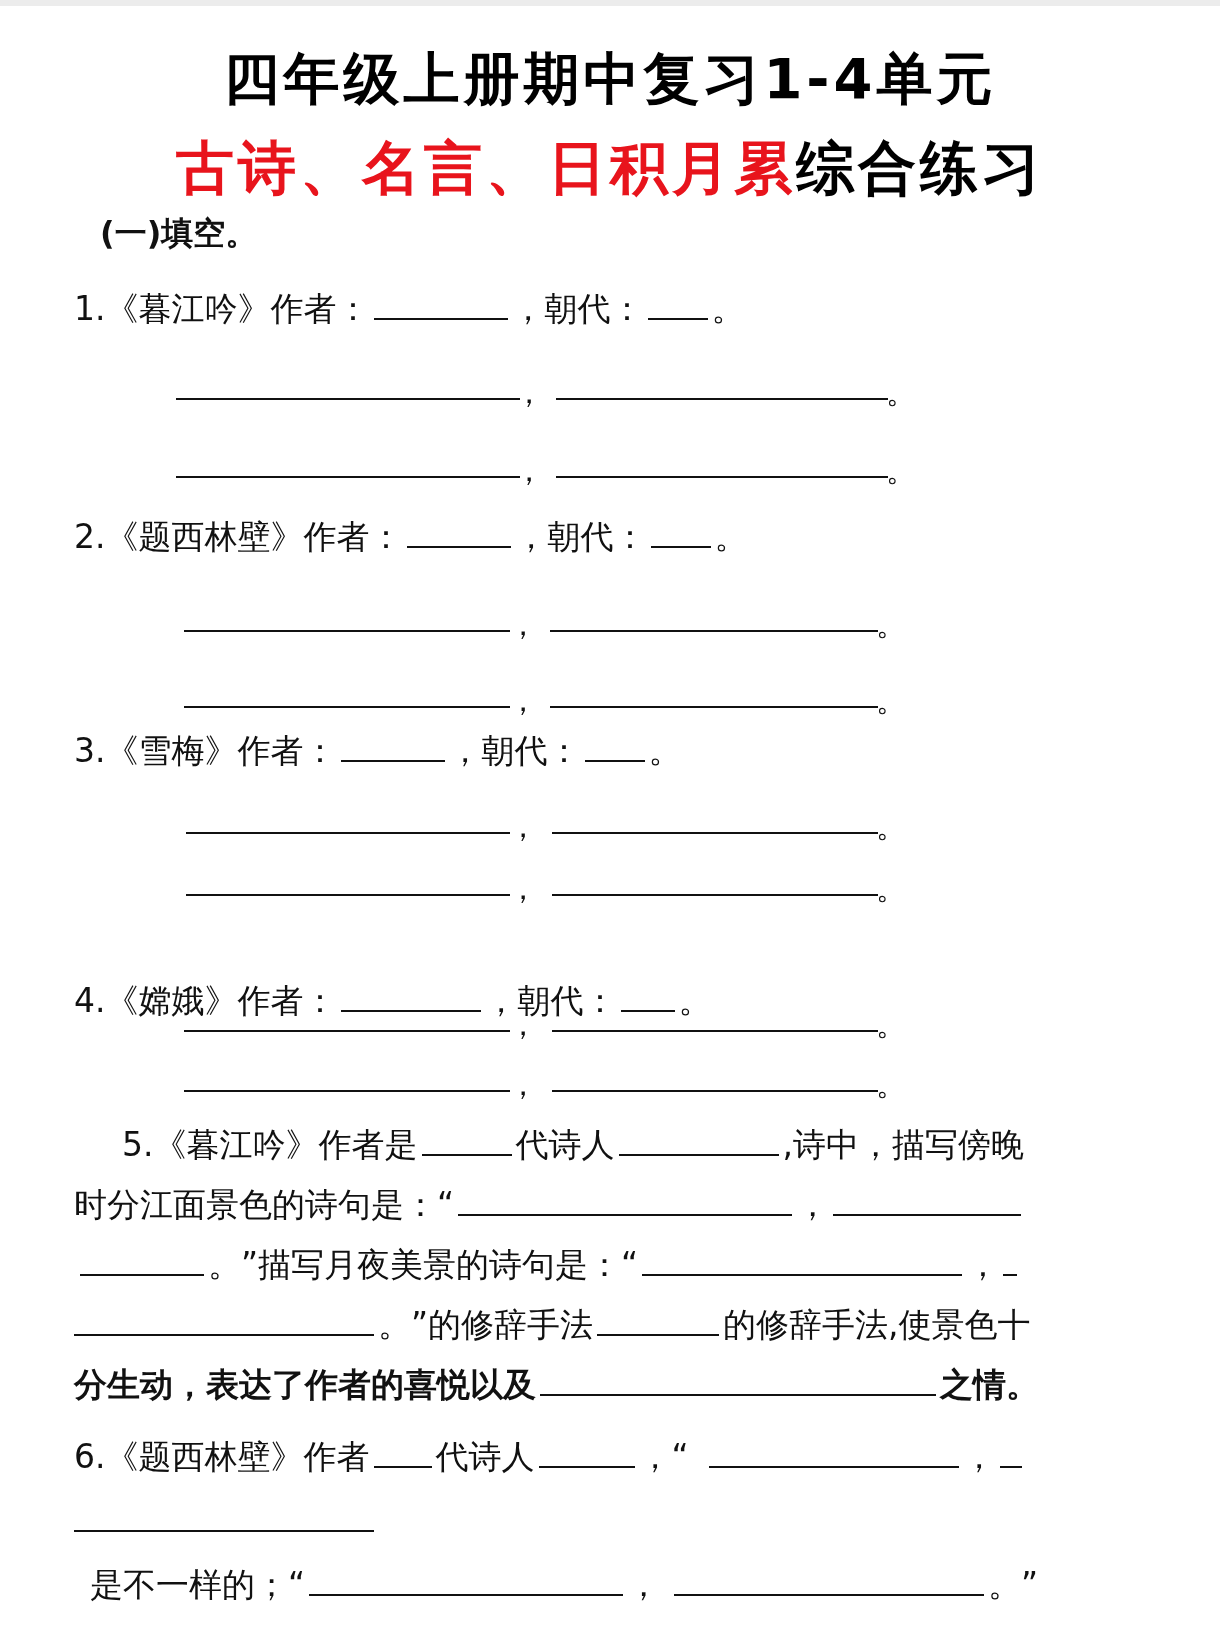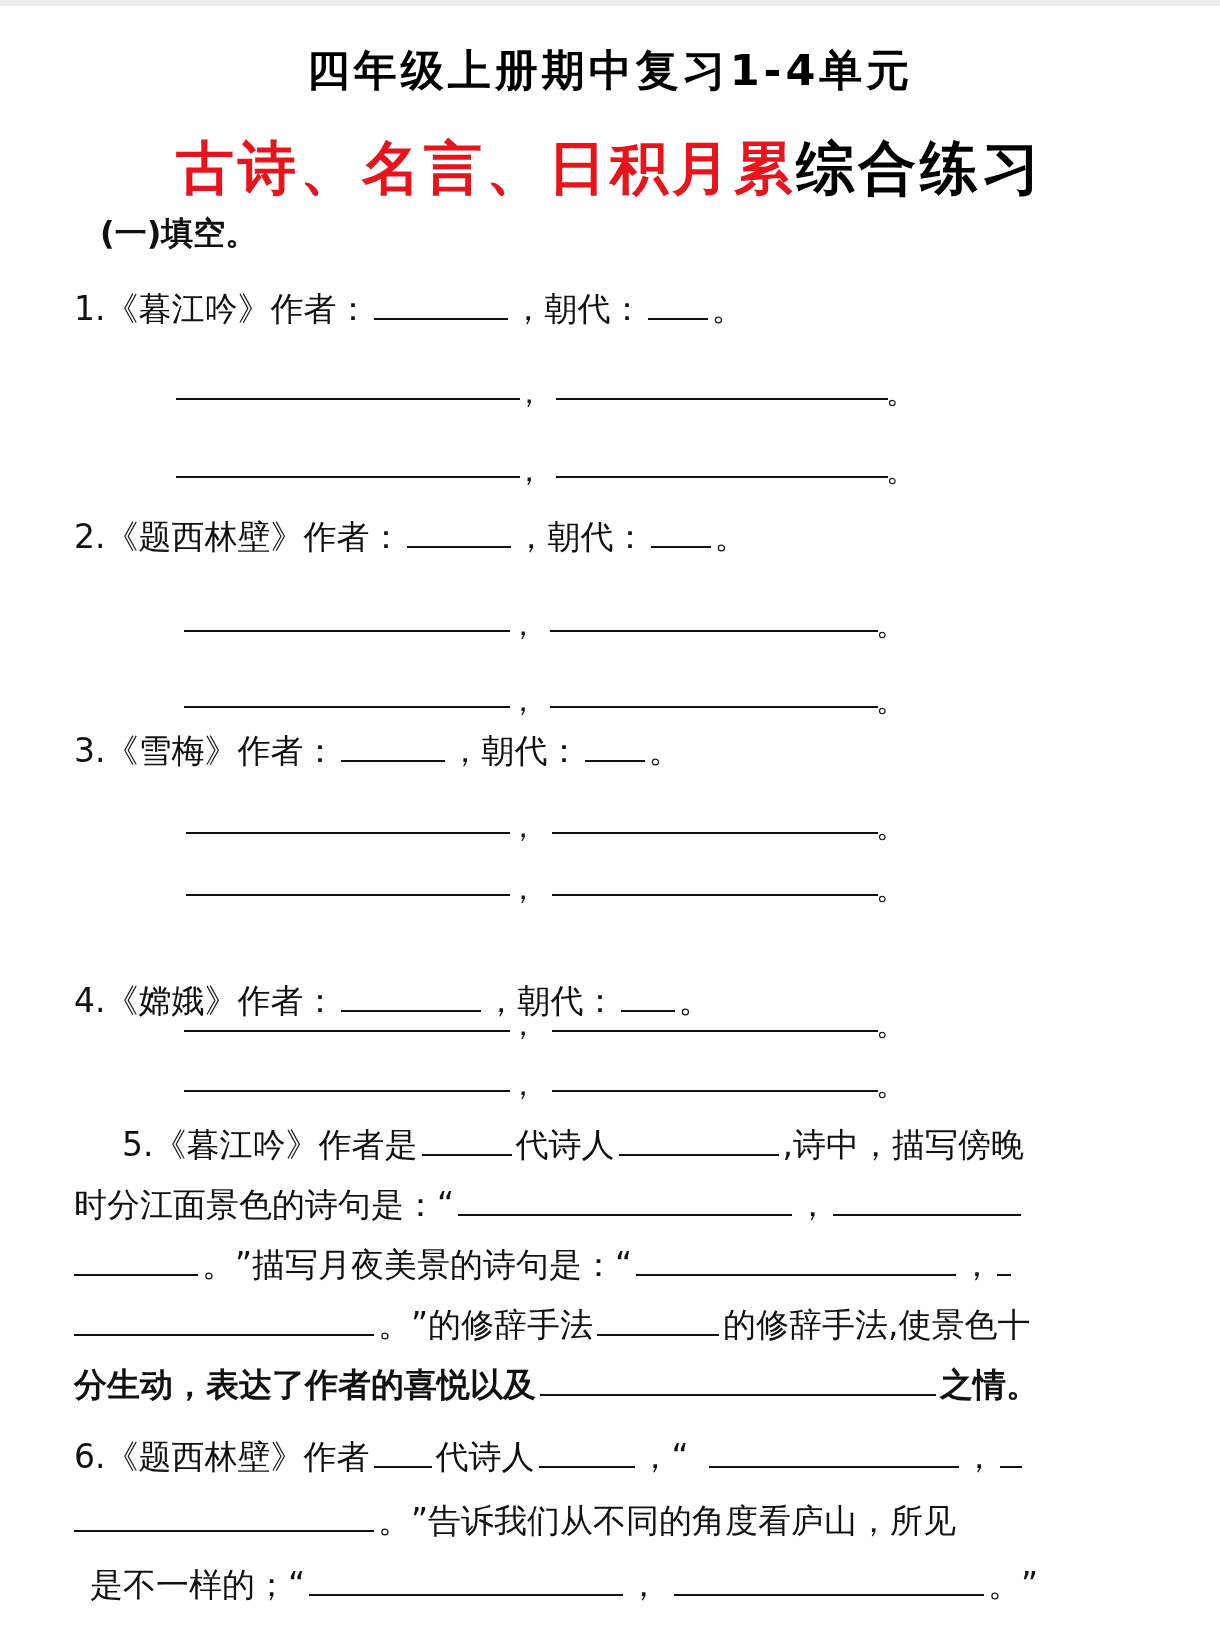--- a/index.html
+++ b/index.html
@@ -3,21 +3,21 @@
 <meta charset="utf-8">
 <style>
   html, body { margin: 0; padding: 0; }
   body {
     width: 1220px; height: 1642px; background: #ffffff; position: relative; overflow: hidden;
     font-family: "DejaVu Sans", "Liberation Sans", sans-serif; color: #111;
   }
   .topbar { position: absolute; left: 0; top: 0; width: 1220px; height: 6px; background: #ececec; }
   .title1 {
     position: absolute; left: 0; top: 42px; width: 1220px; text-align: center;
-    font-size: 43px; font-weight: bold; letter-spacing: 4px; color: #000;
+    font-size: 56px; font-weight: bold; letter-spacing: 4px; color: #000;
   }
   .title2 {
     position: absolute; left: 0; top: 130px; width: 1220px; text-align: center;
     font-size: 58px; font-weight: bold; letter-spacing: 4px;
   }
   .red { color: #e8141c; }
   .blk { color: #000; }
   .section { position: absolute; left: 100px; top: 212px; font-size: 32px; font-weight: bold; }
   .line { position: absolute; font-size: 33px; white-space: nowrap; line-height: 40px; }
   .blank { display: inline-block; border-bottom: 2px solid #111; height: 30px; vertical-align: baseline; margin: 0 4px; }
@@ -83,31 +83,31 @@
 <div class="punct" style="left:508px; top:1070px;">，</div>
 <div class="abs-blank" style="left:552px; top:1090px; width:326px;"></div>
 <div class="punct" style="left:876px; top:1070px;">。</div>
 
 <div class="line" style="left:74px; top:1124px;margin-left:48px;">
   <span>5.《暮江吟》作者是</span><span class="blank" style="width:90px"></span><span>代诗人</span><span class="blank" style="width:160px"></span><span>,诗中，描写傍晚</span>
 </div>
 <div class="line" style="left:74px; top:1184px;">
   <span>时分江面景色的诗句是：“</span><span class="blank" style="width:334px"></span><span>，</span><span class="blank" style="width:188px"></span>
 </div>
-<div class="line" style="left:74px; top:1244px;">
+<div class="line" style="left:80px; top:1244px;">
   <span class="blank" style="width:124px; margin-left:0"></span><span>。”描写月夜美景的诗句是：“</span><span class="blank" style="width:320px"></span><span>，</span><span class="blank" style="width:14px"></span>
 </div>
 <div class="line" style="left:74px; top:1304px;">
   <span class="blank" style="width:300px; margin-left:0"></span><span>。”的修辞手法</span><span class="blank" style="width:122px"></span><span>的修辞手法,使景色十</span>
 </div>
 <div class="line" style="left:74px; top:1364px;font-weight:bold;">
   <span>分生动，表达了作者的喜悦以及</span><span class="blank" style="width:396px"></span><span>之情。</span>
 </div>
 
 <div class="line" style="left:74px; top:1436px;">
   <span>6.《题西林壁》作者</span><span class="blank" style="width:58px"></span><span>代诗人</span><span class="blank" style="width:96px"></span><span>，“</span><span class="blank" style="width:250px; margin-left:20px"></span><span>，</span><span class="blank" style="width:22px"></span>
 </div>
 <div class="line" style="left:74px; top:1500px;">
-  <span class="blank" style="width:300px; margin-left:0"></span><span>。”告诉我们从不同的角度看庐山，所见</span>
+  <span class="blank" style="width:300px; margin-left:0"></span>
 </div>
 <div class="line" style="left:90px; top:1564px;">
   <span>是不一样的；“</span><span class="blank" style="width:314px"></span><span>，</span><span class="blank" style="width:310px; margin-left:14px"></span><span>。”</span>
 </div>
 
 </body></html>

